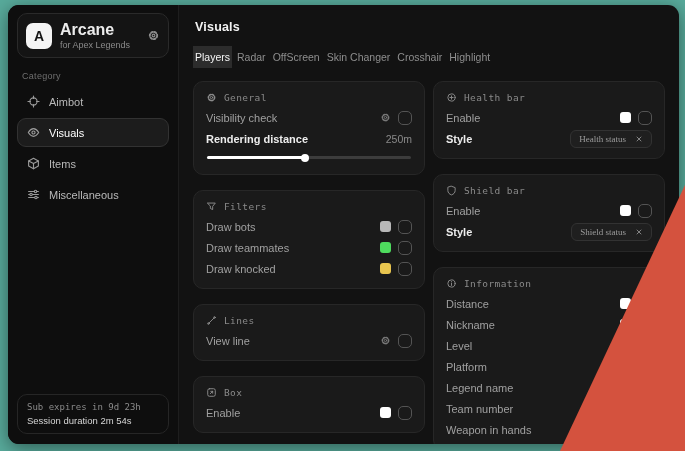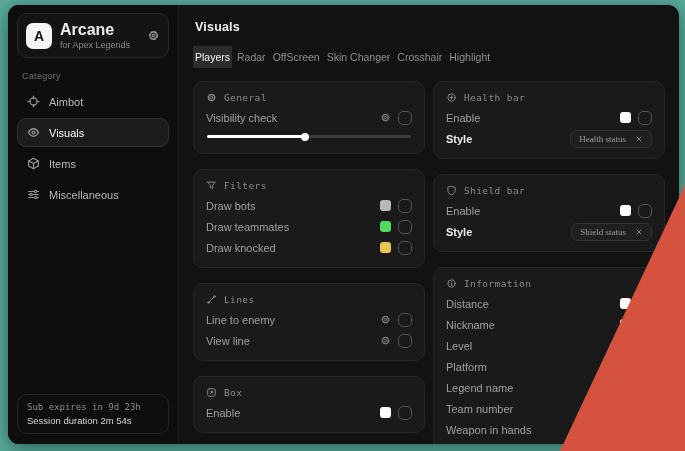--- a/index.html
+++ b/index.html
@@ -160,20 +160,26 @@
                 <div class="controls">
                   <span class="icon sm gear-mini">
                     <svg viewBox="0 0 16 16" fill="none" stroke="currentColor" stroke-width="1.4" stroke-linecap="round" stroke-linejoin="round">
                       <circle cx="8" cy="8" r="4.5" stroke-width="2.3" stroke-dasharray="2.3 2.1"></circle>
                       <circle cx="8" cy="8" r="1.7"></circle>
                     </svg>
                   </span>
                   <span class="checkbox"></span>
                 </div>
               </div>
+              <div class="row">
+                <span class="row-label emph">Rendering distance</span>
+                <div class="controls">
+                  <span class="slider-value">250m</span>
+                </div>
+              </div>
               <div class="slider">
                 <div class="slider-fill" style="width: 48%;"></div>
                 <div class="slider-knob" style="left: 48%;"></div>
               </div>
             </section>
             <section class="card">
               <div class="card-header">
                 <span class="icon sm">
                   <svg viewBox="0 0 16 16" fill="none" stroke="currentColor" stroke-width="1.4" stroke-linecap="round" stroke-linejoin="round">
                     <path d="M2.5 3h11L9.7 7.8V12.5L6.3 10.8V7.8Z"></path>
@@ -206,32 +212,20 @@
             <section class="card">
               <div class="card-header">
                 <span class="icon sm">
                   <svg viewBox="0 0 16 16" fill="none" stroke="currentColor" stroke-width="1.4" stroke-linecap="round" stroke-linejoin="round">
                     <path d="M4 12 12 4"></path>
                     <circle cx="3.6" cy="12.4" r="1.2"></circle>
                     <circle cx="12.4" cy="3.6" r="1.2"></circle>
                   </svg>
                 </span>
                 <span>Lines</span>
-              </div>
-              <div class="row">
-                <span class="row-label">Line to enemy</span>
-                <div class="controls">
-                  <span class="icon sm gear-mini">
-                    <svg viewBox="0 0 16 16" fill="none" stroke="currentColor" stroke-width="1.4" stroke-linecap="round" stroke-linejoin="round">
-                      <circle cx="8" cy="8" r="4.5" stroke-width="2.3" stroke-dasharray="2.3 2.1"></circle>
-                      <circle cx="8" cy="8" r="1.7"></circle>
-                    </svg>
-                  </span>
-                  <span class="checkbox"></span>
-                </div>
               </div>
               <div class="row">
                 <span class="row-label">View line</span>
                 <div class="controls">
                   <span class="icon sm gear-mini">
                     <svg viewBox="0 0 16 16" fill="none" stroke="currentColor" stroke-width="1.4" stroke-linecap="round" stroke-linejoin="round">
                       <circle cx="8" cy="8" r="4.5" stroke-width="2.3" stroke-dasharray="2.3 2.1"></circle>
                       <circle cx="8" cy="8" r="1.7"></circle>
                     </svg>
                   </span>

